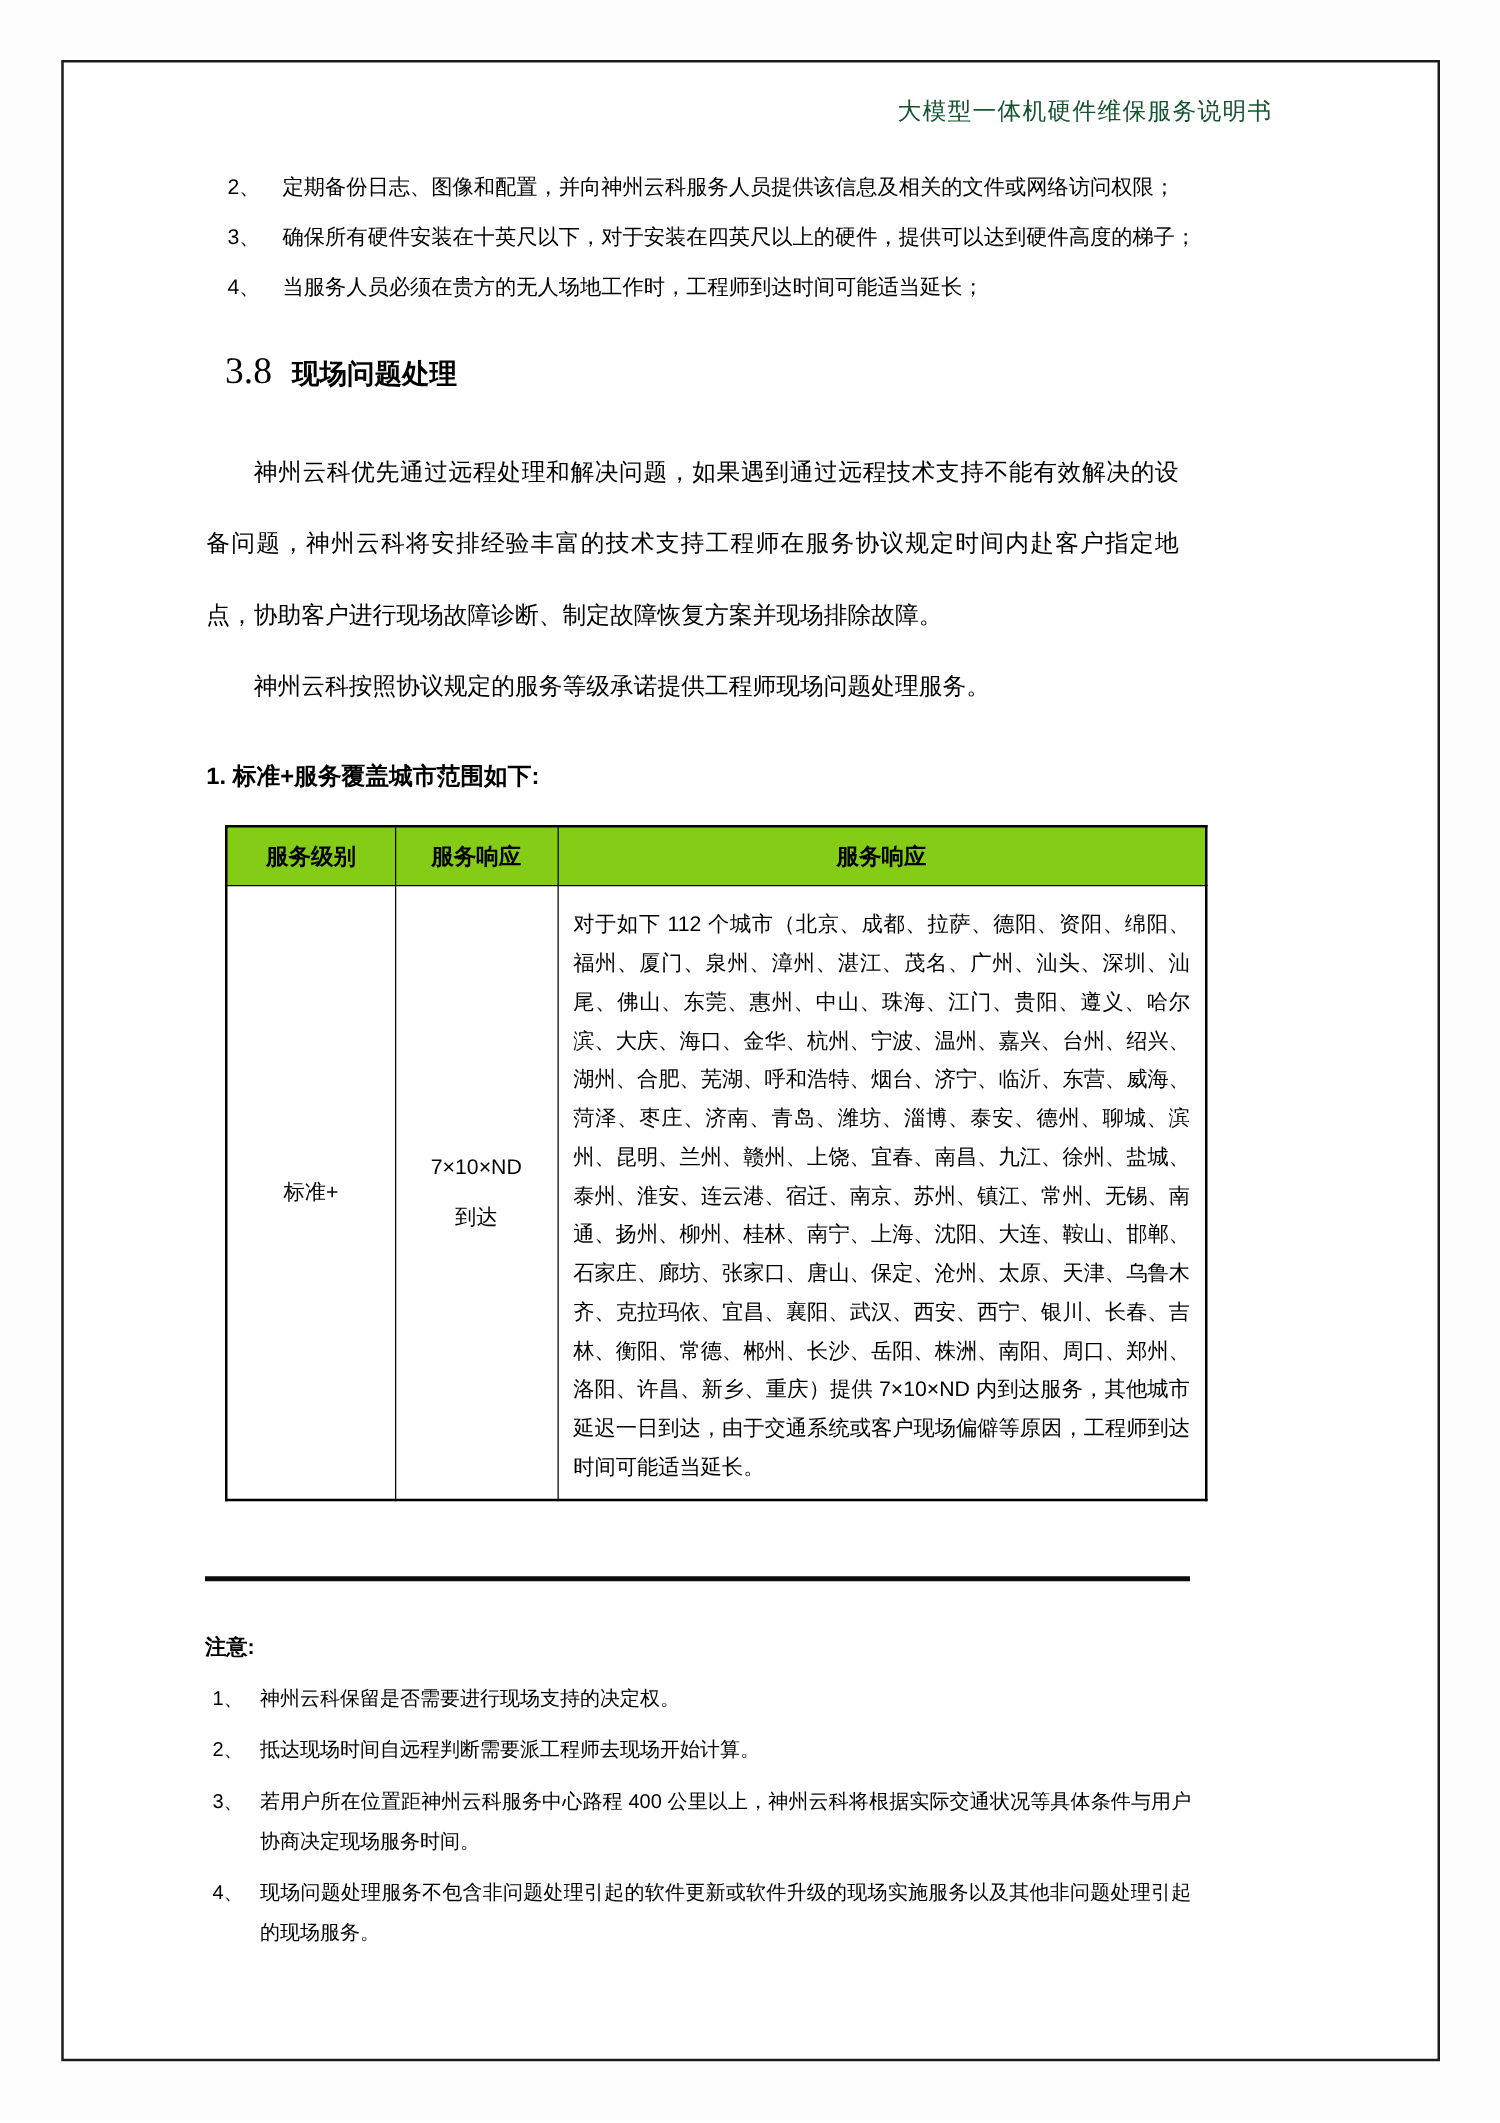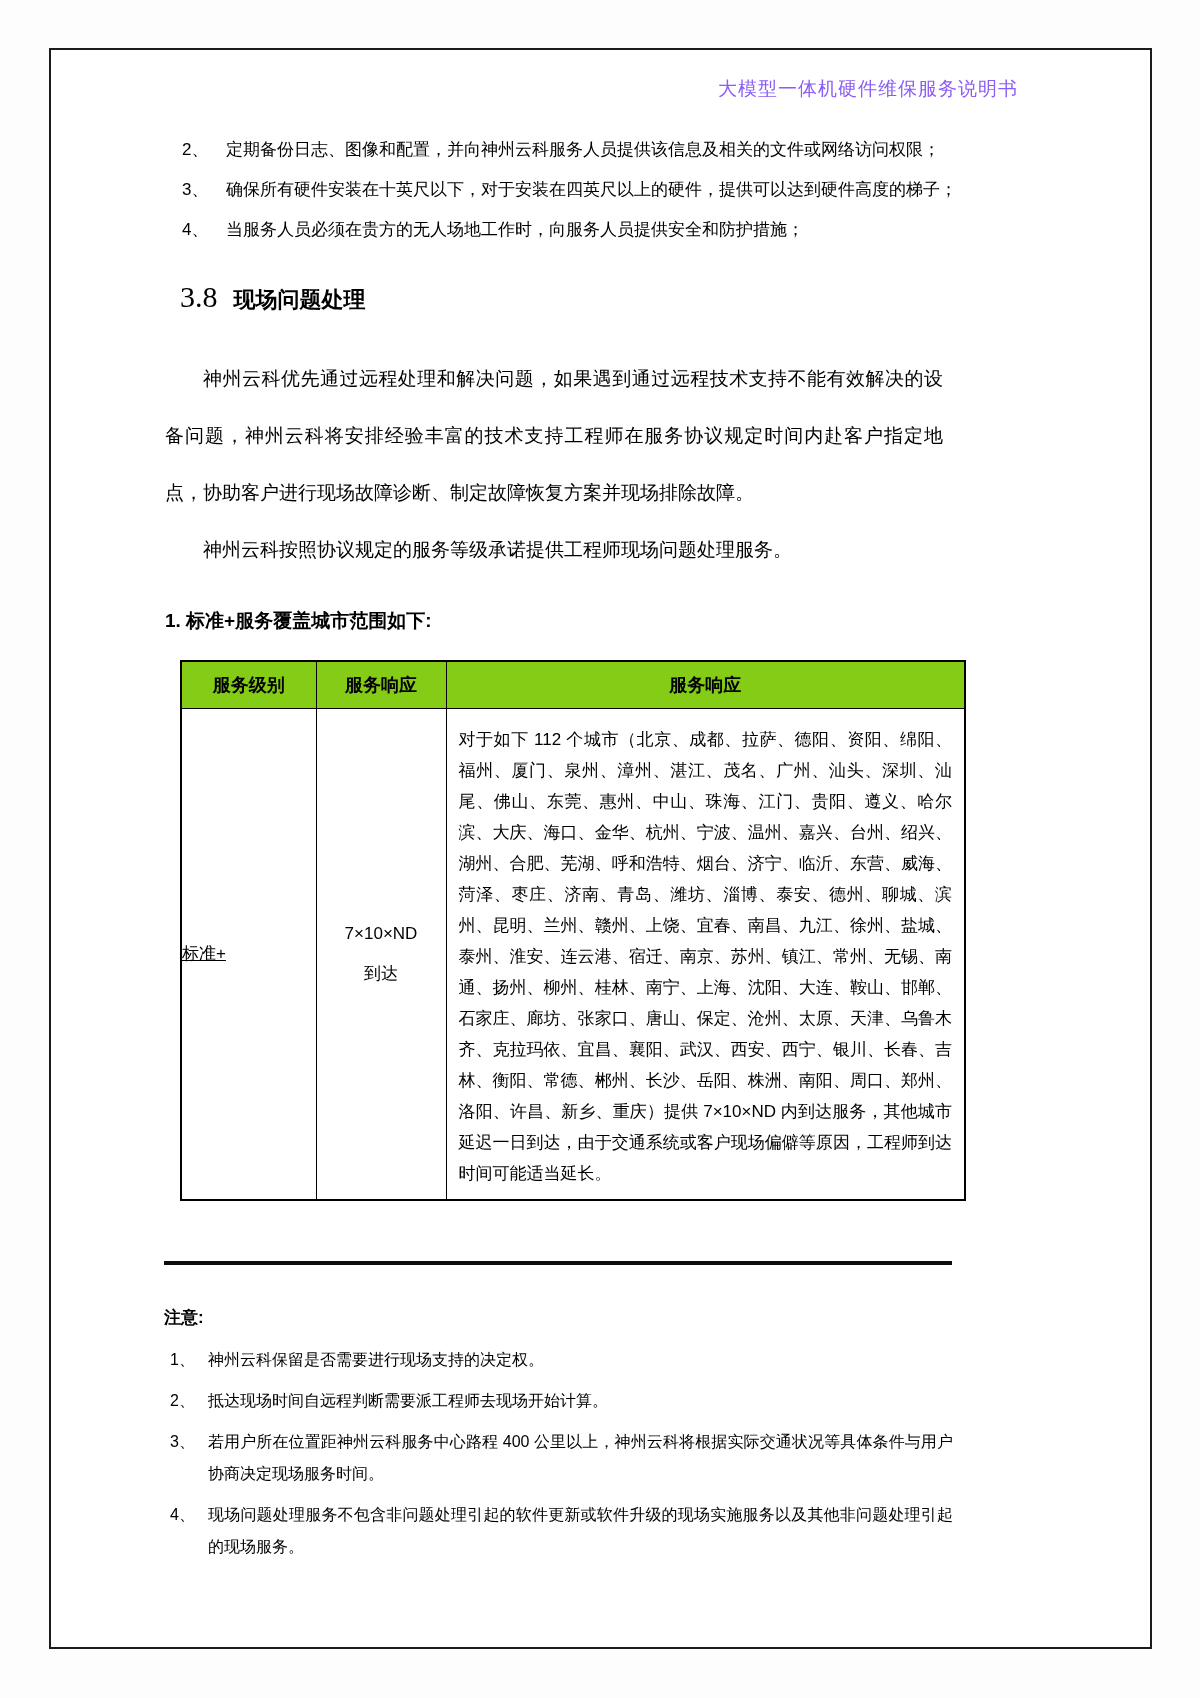--- a/index.html
+++ b/index.html
@@ -15,21 +15,21 @@
     position: absolute; left: 49px; top: 48px;
     width: 1103px; height: 1601px;
     border: 2px solid #1c1c1c;
     background: #fff;
   }
 
   .doc-header {
     position: absolute; top: 26px; left: 0; right: 132px;
     text-align: right;
     font-family: "Liberation Serif", "DejaVu Serif", serif;
-    font-size: 19px; letter-spacing: 1px; color: #8b5cf6;
+    font-size: 19px; letter-spacing: 1px; color: #14532d;
   }
 
   .intro-list { position: absolute; left: 131px; top: 88px; width: 880px; }
   .intro-item { display: flex; margin-bottom: 16px; font-size: 17px; line-height: 24px; }
   .intro-item .num { width: 44px; flex: 0 0 44px; }
   .intro-item .txt { flex: 1; }
 
   .section-heading { position: absolute; left: 129px; top: 230px; font-size: 22px; }
   .section-heading .sec-num {
     font-family: "Liberation Serif", "DejaVu Serif", serif;
@@ -52,21 +52,21 @@
     position: absolute; left: 129px; top: 610px;
     width: 784px; border-collapse: collapse; table-layout: fixed;
     border: 2px solid #000;
   }
   .coverage-table th, .coverage-table td { border: 1.5px solid #000; }
   .coverage-table th {
     height: 47px; background: #84cc16;
     font-size: 18px; font-weight: 700; text-align: center; vertical-align: middle;
   }
   .coverage-table td { height: 442px; vertical-align: middle; font-size: 17px; }
-  .cell-level { text-align: left; text-decoration: underline; }
+  .cell-level { text-align: center; }
   .cell-response { text-align: center; }
   .cell-response .rline { line-height: 40px; }
   .cell-cities {
     vertical-align: top; padding: 15px 12px 10px 12px;
     line-height: 31px; text-align: justify;
   }
 
   .divider-rule {
     position: absolute; left: 113px; top: 1211px;
     width: 788px; height: 4px; background: #0d0d0d;
@@ -104,21 +104,21 @@
       <div class="intro-item">
         <span class="num">2、</span>
         <span class="txt">定期备份日志、图像和配置，并向神州云科服务人员提供该信息及相关的文件或网络访问权限；</span>
       </div>
       <div class="intro-item">
         <span class="num">3、</span>
         <span class="txt">确保所有硬件安装在十英尺以下，对于安装在四英尺以上的硬件，提供可以达到硬件高度的梯子；</span>
       </div>
       <div class="intro-item">
         <span class="num">4、</span>
-        <span class="txt">当服务人员必须在贵方的无人场地工作时，向服务人员提供安全和防护措施；</span>
+        <span class="txt">当服务人员必须在贵方的无人场地工作时，工程师到达时间可能适当延长；</span>
       </div>
     </div>
 
     <div class="section-heading">
       <span class="sec-num">3.8</span><span class="sec-title">现场问题处理</span>
     </div>
 
     <div class="body-paragraphs">
       <p>神州云科优先通过远程处理和解决问题，如果遇到通过远程技术支持不能有效解决的设备问题，神州云科将安排经验丰富的技术支持工程师在服务协议规定时间内赴客户指定地点，协助客户进行现场故障诊断、制定故障恢复方案并现场排除故障。</p>
       <p>神州云科按照协议规定的服务等级承诺提供工程师现场问题处理服务。</p>

